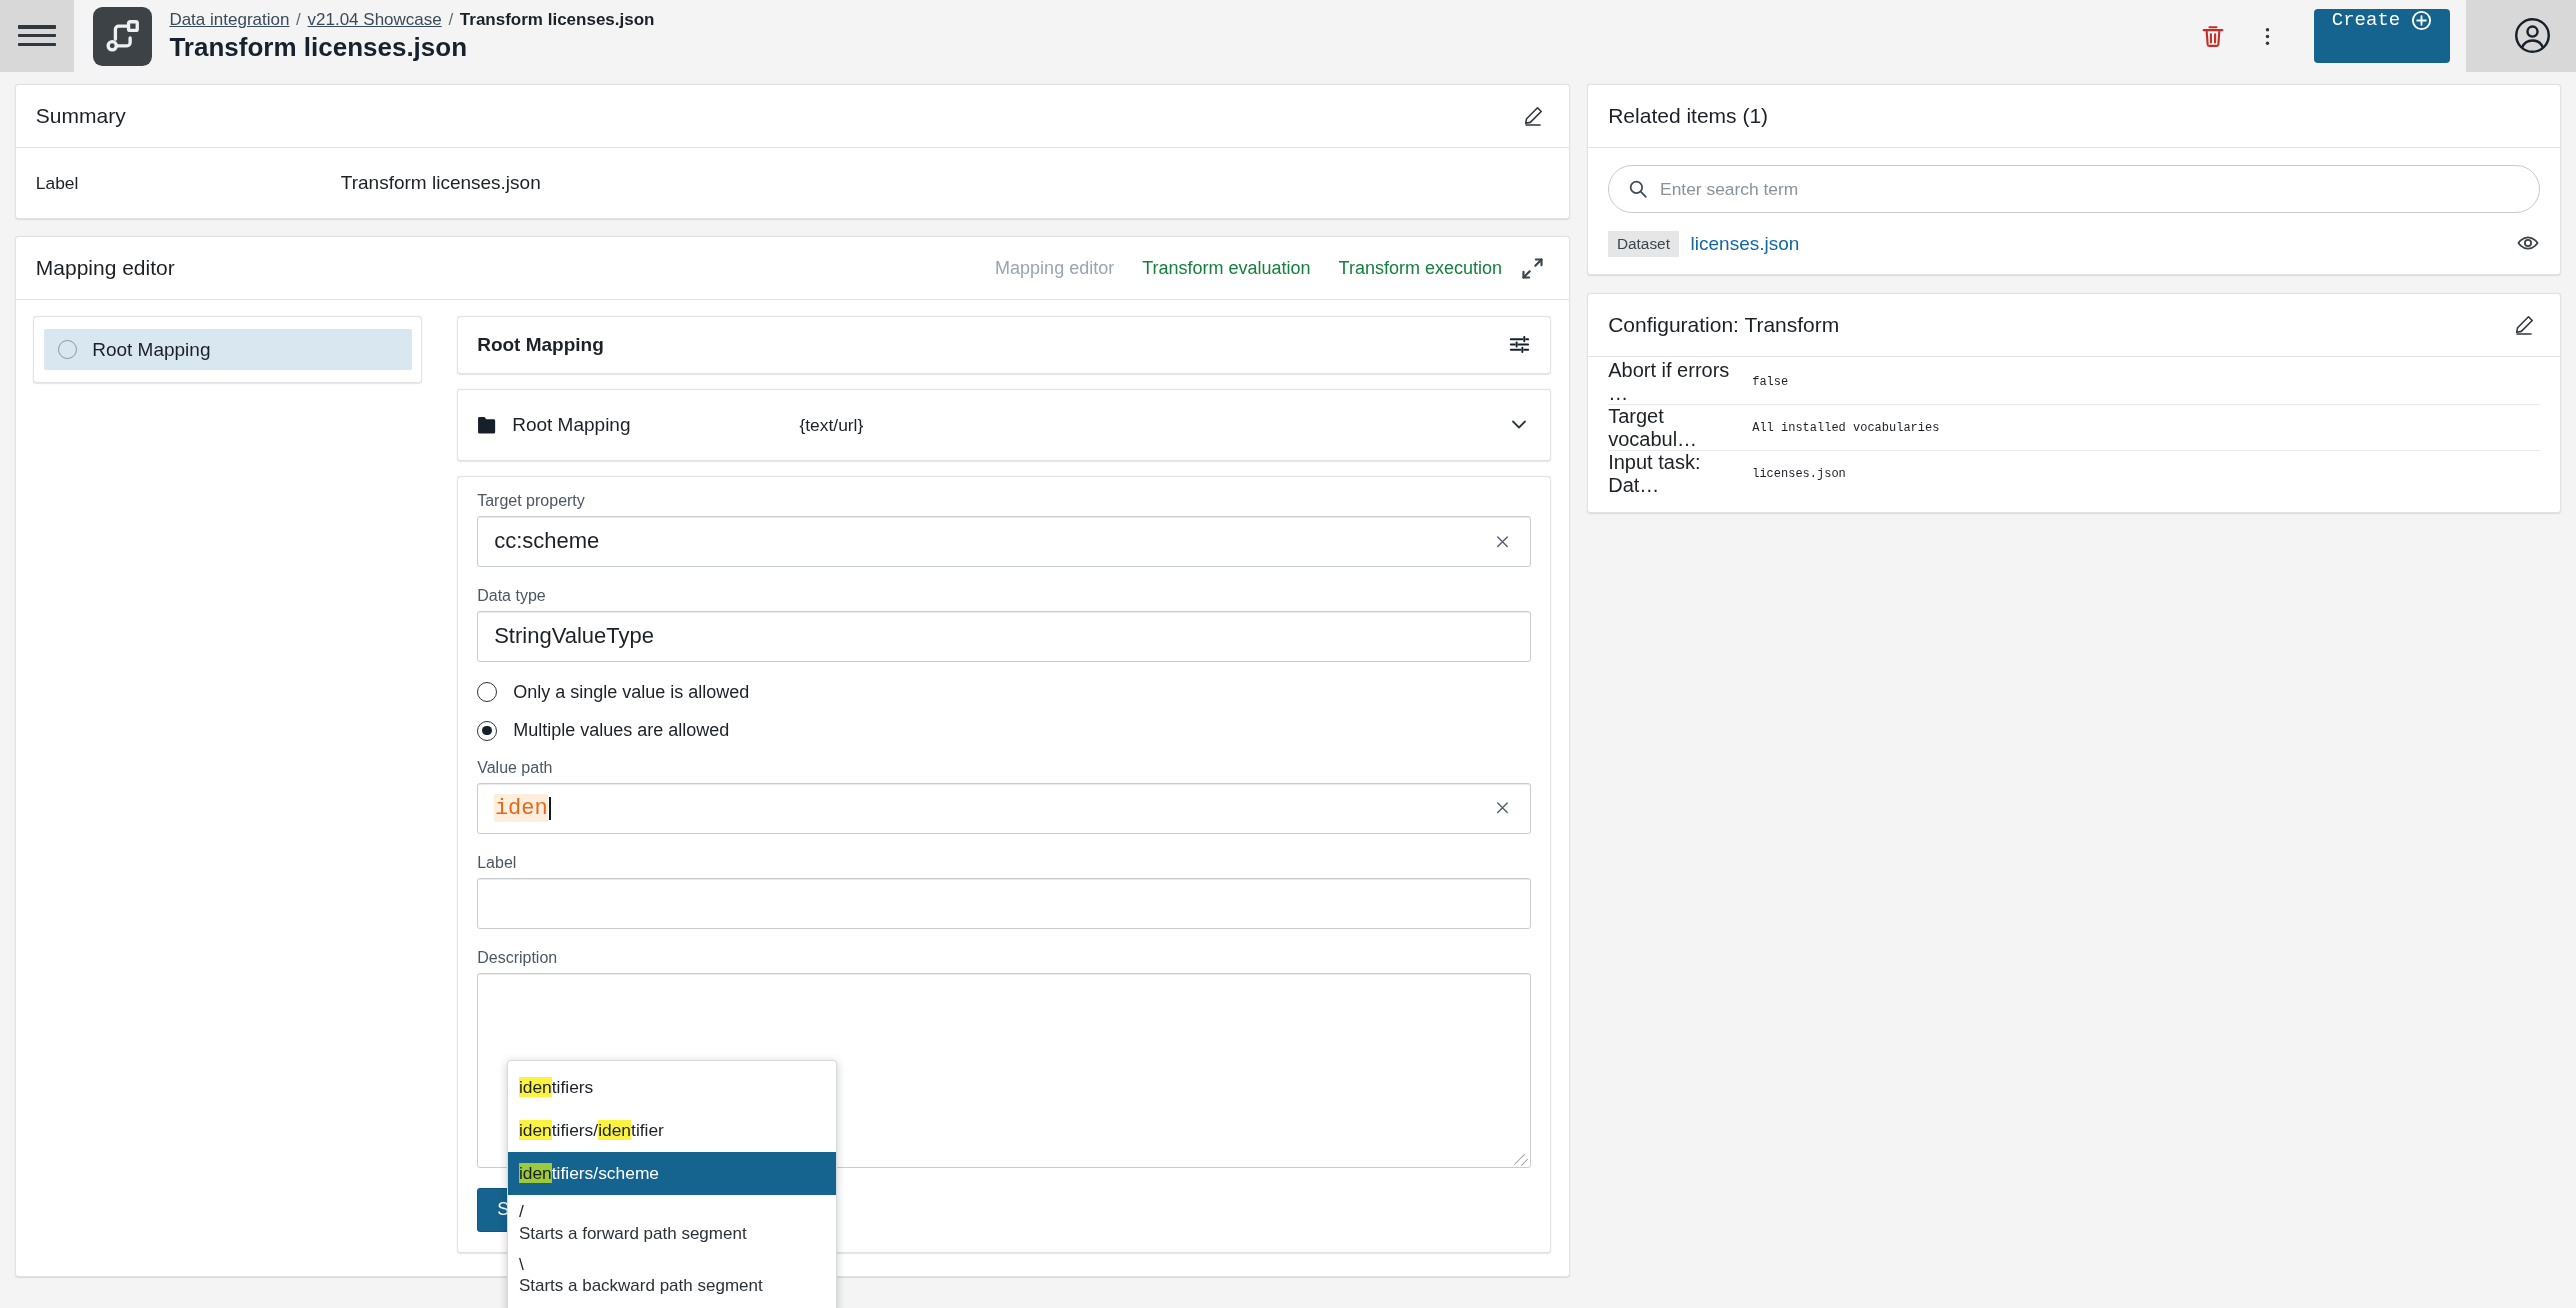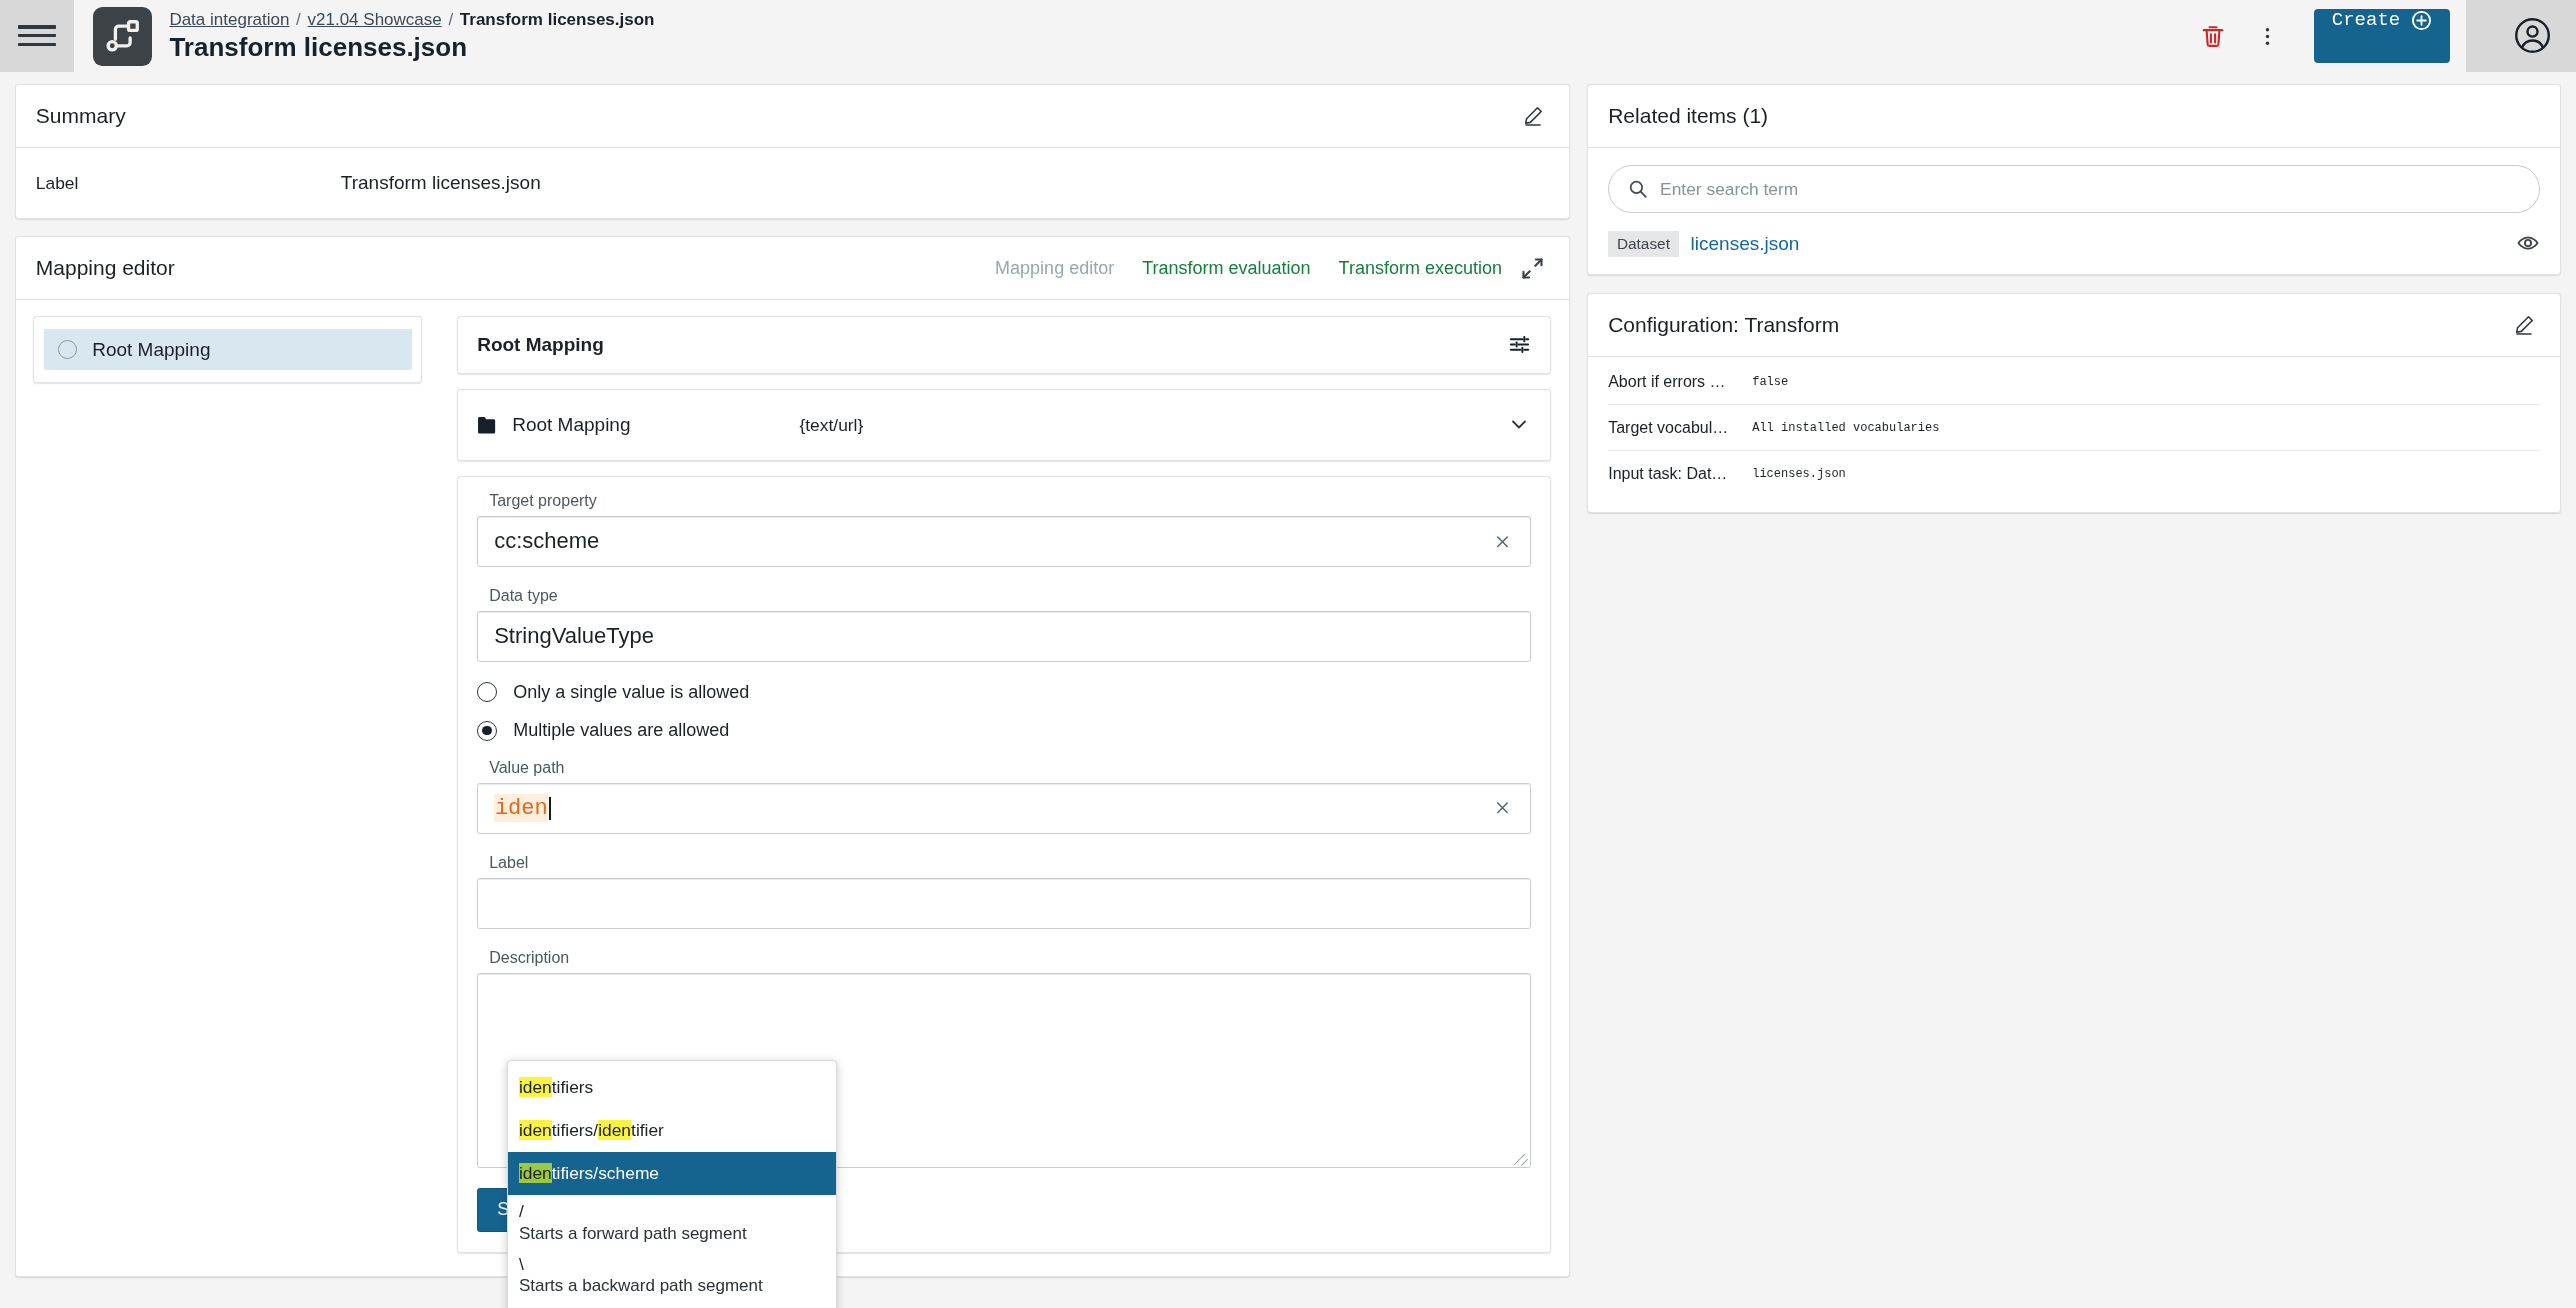--- a/index.html
+++ b/index.html
@@ -127,21 +127,21 @@
 
   
   .form-card{
     background:#fff; border:0.7px solid #e2e2e2; border-radius:3.4px;
     box-shadow:0 0.7px 1.3px rgba(16,22,26,.12);
   }
   .form-head{ height:62px; display:flex; align-items:center; padding:0 19px; border-bottom:0.7px solid #e8e8e8;}
   .form-head .t{ font-size:21px; color:#1c2127; }
   .form-body{ padding:14.8px 19px 0 19px; }
 
-  .field-label{ font-size:16px; color:#4d5761; margin-bottom:6px;margin-left:12px; }
+  .field-label{ font-size:16px; color:#4d5761; margin-bottom:6px; }
   .input-wrap{
     position:relative; height:51px; border:0.7px solid #c8ccd0; border-radius:2.7px;
     background:#fff; display:flex; align-items:center; padding:0 16px;
     box-shadow:inset 0 0.7px 0.7px rgba(16,22,26,.12);
     margin-bottom:20px;
   }
   .input-wrap .val{ font-size:22px; color:#1c2127; }
   .input-wrap .val.code{ font-family:"Liberation Mono", monospace; color:#e2691a; background:#fdeedd; padding:1.3px 0.7px; }
   .caret{ display:inline-block; width:2px; height:23px; background:#15191c; margin-left:0.7px; vertical-align:middle;}
   .clear-x{
@@ -203,21 +203,21 @@
   .related-row{ display:flex; align-items:center; gap:12px; }
   .chip{
     background:#e4e6e8; color:#3c444c; font-size:15.4px; padding:4px 8.7px; border-radius:0;
   }
   .related-link{ font-size:19px; color:#1268a3; cursor:pointer; }
   .eye{ margin-left:auto; cursor:pointer; }
 
   .cfg-body{ padding:2.7px 20px 14.8px 20px; }
   .cfg-row{ display:flex; align-items:center; height:46px; border-bottom:0.7px solid #e7e9ea; }
   .cfg-row:last-child{ border-bottom:none; }
-  .cfg-key{ width:144px; font-size:16px; color:#1c2127; flex:0 0 auto; }
+  .cfg-key{ width:144px; font-size:20px; color:#1c2127; flex:0 0 auto; }
   .cfg-val{ font-size:12px; font-family:"Liberation Mono", monospace; color:#1c2127;text-align:center; }
 </style>
 </head>
 <body>
 
 <div class="topbar">
   <div class="hamburger-zone">
     <div class="hamburger">
         <i></i>
         <i></i>

